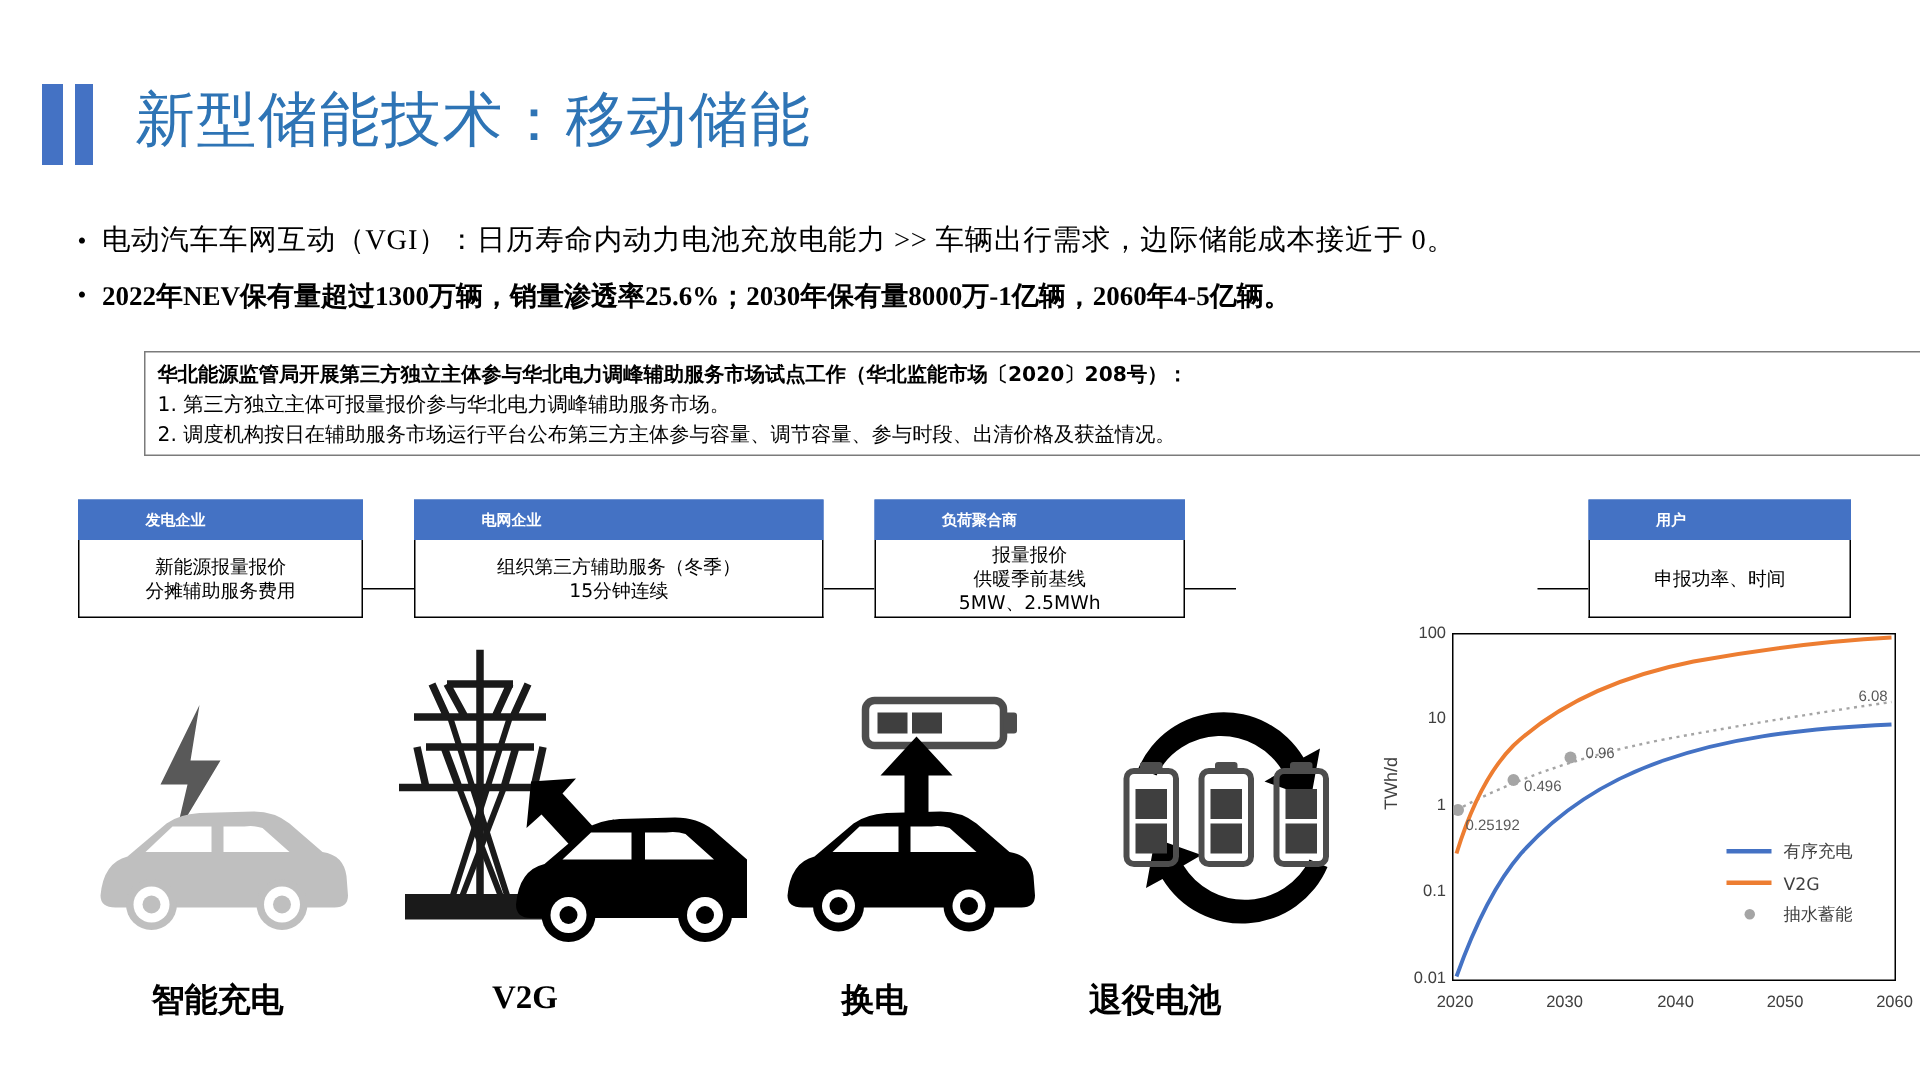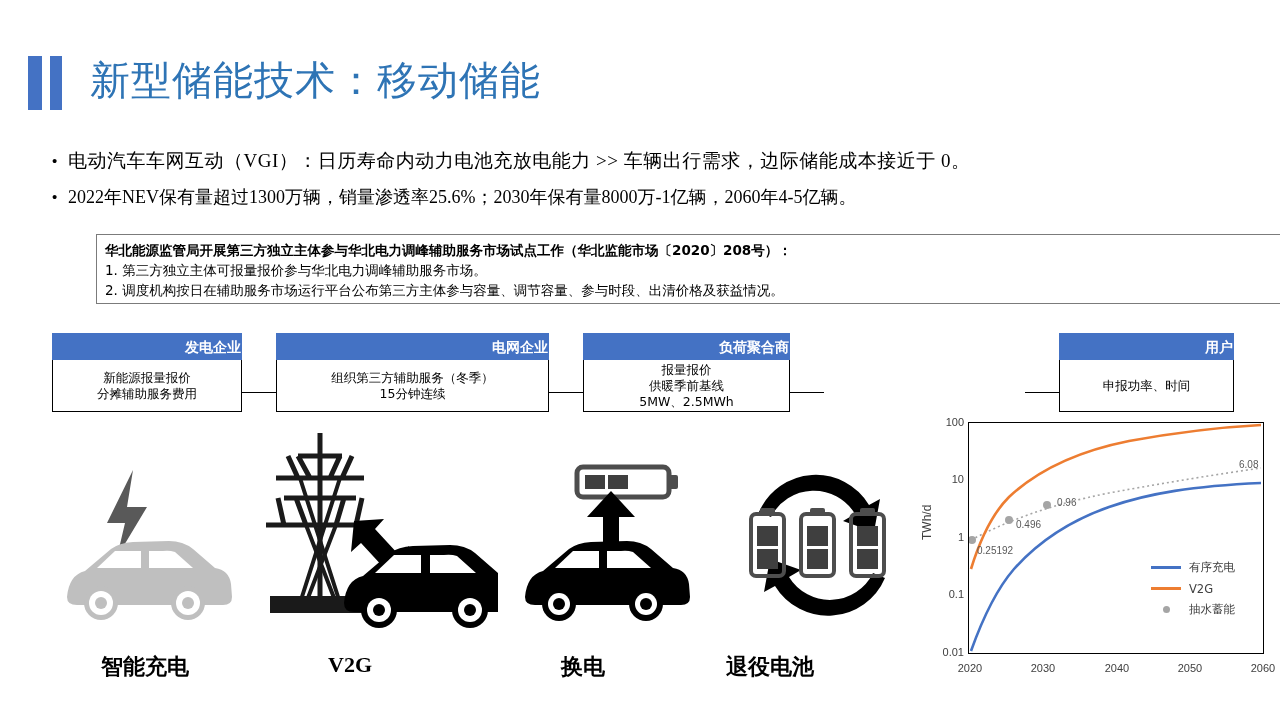--- a/index.html
+++ b/index.html
@@ -28,42 +28,42 @@
   
   .bullets{position:absolute;left:52px;top:148px;width:1200px;}
   .bullet{display:flex;align-items:flex-start;margin-bottom:10px;}
   .bullet .dot{
     width:16px;flex:0 0 16px;font-size:15px;line-height:26px;color:#000;
   }
   .bullet .btext{
     font-family:"Liberation Serif","DejaVu Serif",serif;
     font-size:19px;line-height:26px;letter-spacing:.5px;white-space:nowrap;
   }
-  .bullet.b2 .btext{font-size:18px;letter-spacing:0;}
+  .bullet.b2 .btext{font-size:18px;letter-spacing:0;font-weight:bold;}
 
   
   .policy-box{
     position:absolute;left:48px;top:234px;width:1186px;height:70px;
     border:1px solid #7b7b7b;box-sizing:border-box;
     padding:5px 8px 0 8px;background:#fff;margin-left:48px;
   }
   .policy-line{
     font-family:"DejaVu Sans","Liberation Sans",sans-serif;
     font-size:13.5px;line-height:20px;white-space:nowrap;
   }
   .policy-line.head{font-weight:bold;}
 
   
   .flow{position:absolute;left:0;top:333px;width:1280px;height:86px;}
   .flow-box{position:absolute;top:0;box-sizing:border-box;}
   .flow-head{
-    background:#4472C4;color:#fff;text-align:right;
-    font-weight:bold;font-size:14px;line-height:27px;height:27px;
+    background:#4472C4;color:#fff;text-align:left;
+    font-weight:bold;font-size:10px;line-height:27px;height:27px;
     font-family:"DejaVu Sans","Liberation Sans",sans-serif;
-    border:1px solid #4472C4;box-sizing:border-box;
+    border:1px solid #4472C4;box-sizing:border-box;padding-left:44px;
   }
   .flow-body{
     border:1px solid #000;border-top:none;background:#fff;
     text-align:center;box-sizing:border-box;
     font-family:"DejaVu Sans","Liberation Sans",sans-serif;
     font-size:12.5px;color:#000;
     display:flex;flex-direction:column;justify-content:center;
     height:52px;padding:0 2px;
   }
   .flow-body div{line-height:16px;white-space:nowrap;}

